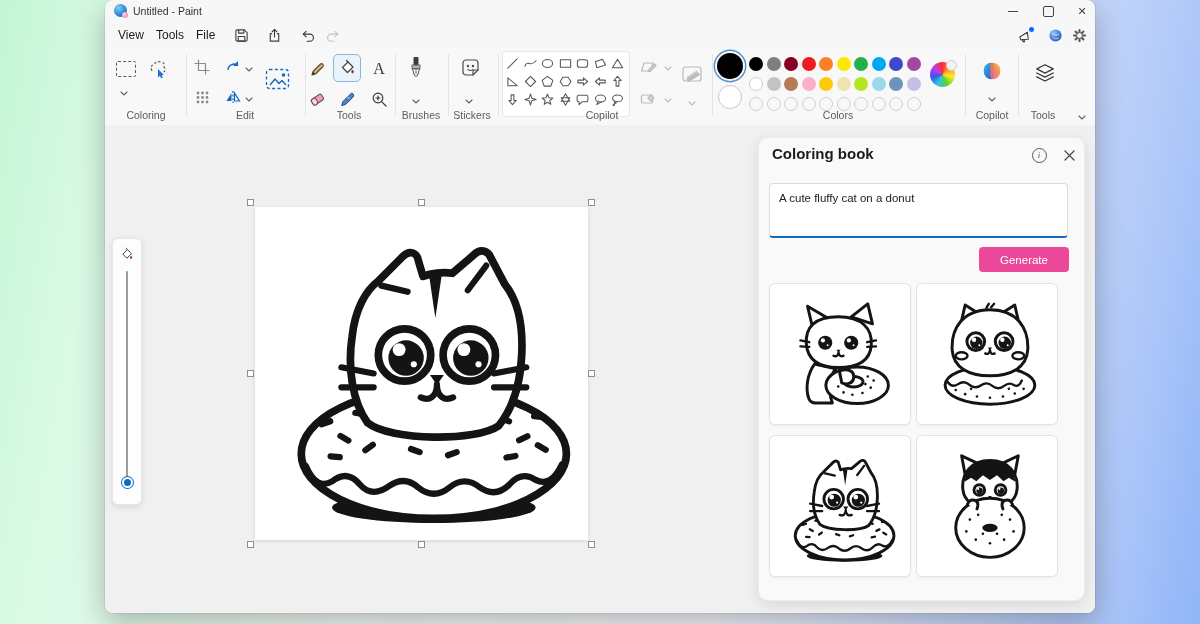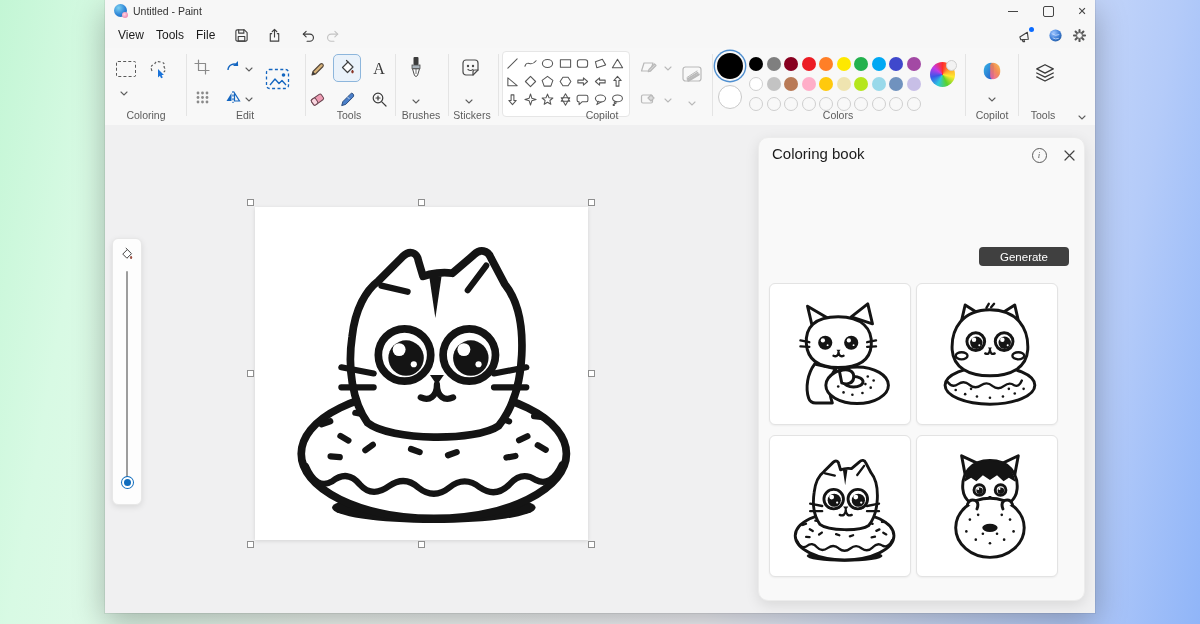--- a/index.html
+++ b/index.html
@@ -4,21 +4,21 @@
 <style>
   html,body{margin:0;padding:0;}
   body{
     width:1200px;height:624px;overflow:hidden;
     font-family:"Liberation Sans","DejaVu Sans",sans-serif;
     background:linear-gradient(100deg,#c3f6d5 0%,#d8fae4 9%,#f1f8f3 34%,#f4f5fa 62%,#b4cbf9 90%,#90b5f8 100%);
     color:#1b1b1b; -webkit-font-smoothing:antialiased;
   }
   .window{
     position:absolute;left:105px;top:0;width:990px;height:613px;
-    background:#f7f7f7;border-radius:0;
+    background:#f7f7f7;border-radius:8px;
     box-shadow:0 10px 30px rgba(0,0,0,.28), 0 0 0 1px rgba(0,0,0,.06);
     overflow:hidden;
   }
   
   .titlebar{position:absolute;left:0;top:0;width:100%;height:22px;}
   .titlebar .logo{position:absolute;left:9px;top:4px;width:13px;height:13px;border-radius:50%;
     background:radial-gradient(circle at 35% 30%,#7cd0f0 0%,#2e86d8 55%,#1b5fb0 100%);}
   .titlebar .logo::after{content:"";position:absolute;right:-1px;bottom:-1px;width:6px;height:6px;border-radius:50%;
     background:radial-gradient(circle at 40% 40%,#ffd2e0,#e570a0);}
   .titlebar .title{position:absolute;left:28px;top:5px;font-size:10.5px;color:#333;}
@@ -58,26 +58,26 @@
   .canvas-area{position:absolute;left:0;top:125px;width:100%;height:488px;background:#f0f0f1;}
   .paint-canvas{position:absolute;left:150px;top:82px;width:333px;height:333px;background:#fff;box-shadow:0 1px 4px rgba(0,0,0,.12);}
   .sel-handle{position:absolute;width:7px;height:7px;background:#fff;border:1px solid #8f8f8f;box-sizing:border-box;}
   .slider-panel{position:absolute;left:7px;top:113px;width:28px;height:265px;background:#fdfdfd;border:1px solid #e7e7e7;border-radius:6px;
     box-shadow:0 2px 6px rgba(0,0,0,.10);}
   .slider-track{position:absolute;left:13px;top:32px;width:2px;height:212px;background:#9d9d9d;border-radius:1px;}
   .slider-thumb{position:absolute;left:8.5px;top:238px;width:11px;height:11px;border-radius:50%;background:#0f6cbd;border:2px solid #fff;box-sizing:border-box;box-shadow:0 0 0 1px #0f6cbd;}
   
   .side-panel{position:absolute;left:653px;top:137px;width:327px;height:464px;background:#f9f9f9;border:1px solid #ececec;
     border-radius:10px;box-shadow:0 4px 14px rgba(0,0,0,.10);box-sizing:border-box;}
-  .panel-title{position:absolute;left:13px;top:7px;font-size:15px;font-weight:400;color:#1b1b1b;}
+  .panel-title{position:absolute;left:13px;top:7px;font-size:15px;font-weight:700;color:#1b1b1b;}
   .round-icon-btn{position:absolute;top:8px;width:18px;height:18px;display:flex;align-items:center;justify-content:center;}
   .info-circle{width:13px;height:13px;border:1px solid #5a5a5a;border-radius:50%;font-size:9px;line-height:13px;text-align:center;color:#5a5a5a;font-family:"Liberation Serif","DejaVu Serif",serif;font-style:italic;}
   .prompt-box{position:absolute;left:10px;top:45px;width:299px;height:55px;background:#fff;border:1px solid #dcdcdc;border-bottom:2px solid #0f6cbd;
     border-radius:4px;box-sizing:border-box;font-family:inherit;font-size:11.5px;color:#1b1b1b;padding:8px 9px;resize:none;outline:none;}
-  .generate-btn{position:absolute;left:220px;top:109px;width:90px;height:19px;background:#404040;border:none;border-radius:4px;
+  .generate-btn{position:absolute;left:220px;top:109px;width:90px;height:25px;background:#ec4899;border:none;border-radius:4px;
     color:#fff;font-size:11.5px;font-family:inherit;}
   .thumb{position:absolute;width:140px;height:140px;background:#fff;border:1px solid #e3e3e3;border-radius:6px;
     display:flex;align-items:center;justify-content:center;box-shadow:0 1px 2px rgba(0,0,0,.05);}
   .thumb svg{width:124px;height:124px;}
   .ink{stroke:#141414;fill:#fff;stroke-width:5;stroke-linejoin:round;stroke-linecap:round;}
   .ink-line{stroke:#141414;fill:none;stroke-width:4;stroke-linecap:round;stroke-linejoin:round;}
   .ink-fill{fill:#141414;stroke:none;}
 </style>
 </head>
 <body>
@@ -740,20 +740,21 @@
     <span class="panel-title">Coloring book</span>
     <div class="round-icon-btn" style="left:271px">
       <span class="info-circle">i</span>
     </div>
     <div class="round-icon-btn" style="left:301px">
       <svg width="11" height="11" viewBox="0 0 11 11">
           <path d="M1,1 L10,10 M10,1 L1,10" stroke="#444" stroke-width="1.2" stroke-linecap="round"></path>
         </svg>
     </div>
 
+    <textarea class="prompt-box" spellcheck="false" style="">A cute fluffy cat on a donut</textarea>
     <button class="generate-btn">Generate</button>
 
     <div class="thumb" style="left:10px;top:145px">
       <svg viewBox="-5 -5 210 210">
           <use href="#art-thumb1"></use>
         </svg>
     </div>
     <div class="thumb" style="left:157px;top:145px">
       <svg viewBox="-5 -5 210 210">
           <use href="#art-thumb2"></use>

